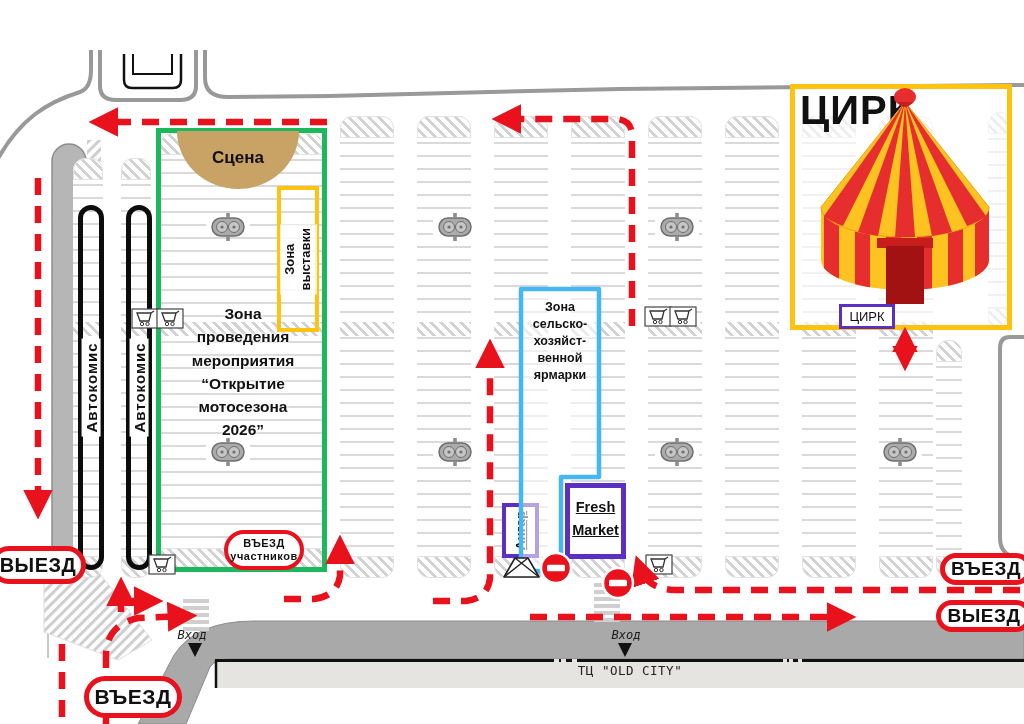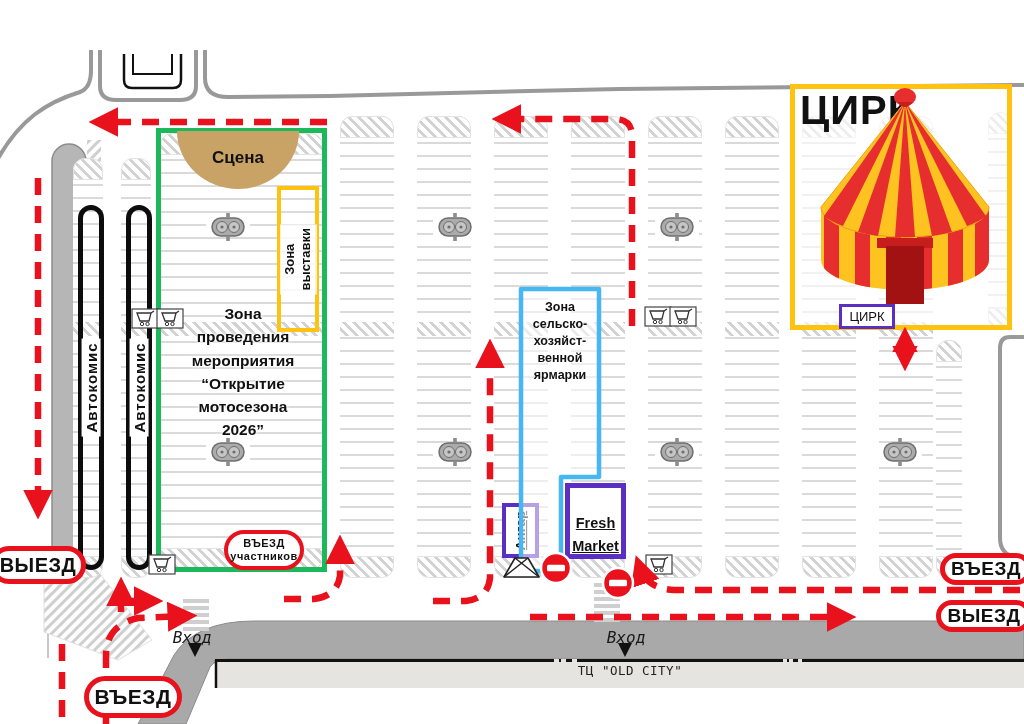--- a/index.html
+++ b/index.html
@@ -24,29 +24,29 @@
               text-shadow:0 0 3px #fff,0 0 3px #fff,0 0 6px #fff;}
   #exhibit-zone{left:277px;top:186px;width:42px;height:146px;border:4px solid #ffc20e;z-index:4;box-sizing:border-box;display:flex;align-items:center;justify-content:center;}
   .vtext{transform:rotate(-90deg);white-space:pre-line;text-align:center;font-weight:bold;}
   #exhibit-zone .vtext{font-size:13px;line-height:1.25;background:rgba(255,255,255,.8);padding:2px 4px;}
   .autocom{position:absolute;top:205px;width:26px;height:365px;border:5px solid #0c0c0c;border-radius:16px;z-index:4;box-sizing:border-box;display:flex;align-items:center;justify-content:center;}
   .autocom .vtext{font-size:15px;letter-spacing:1px;background:#fff;padding:1px 4px;}
   #fair-text{left:517px;top:299px;width:86px;z-index:8;text-align:center;font-weight:bold;font-size:12.5px;line-height:1.35;white-space:pre-line;}
   #hangar{left:502px;top:503px;width:37px;height:55px;border:4px solid #5b2fc4;background:#fff;z-index:6;box-sizing:border-box;display:flex;align-items:center;justify-content:center;}
   #hangar .vtext{font-size:13.5px;text-decoration:underline;}
   #fresh-market{left:565px;top:483px;width:61px;height:76px;border:5px solid #5b2fc4;background:#fff;z-index:6;box-sizing:border-box;
-                text-align:center;font-weight:bold;font-size:14.5px;line-height:1.6;white-space:pre-line;text-decoration:underline;padding-top:24px;}
+                text-align:center;font-weight:bold;font-size:14.5px;line-height:1.6;white-space:pre-line;text-decoration:underline;padding-top:8px;}
   #circus{left:790px;top:84px;width:222px;height:246px;border:5px solid #ffc20e;background:rgba(255,255,255,.62);z-index:3;box-sizing:border-box;}
   #circus-title{left:800px;top:88px;z-index:5;font-size:40px;font-weight:800;letter-spacing:1px;}
   #kassa{left:839px;top:304px;width:56px;height:25px;border:3px solid #5b2fc4;background:#fff;z-index:10;box-sizing:border-box;
          display:flex;align-items:center;justify-content:center;font-size:13px;}
   #circus-door{left:888px;top:282px;width:82px;z-index:10;text-align:center;font-weight:bold;font-size:15px;line-height:1.4;white-space:pre-line;}
 
   
-  .vhod{z-index:5;font-family:"DejaVu Sans Mono",monospace;font-style:italic;font-size:16px;color:#1a1a1a;text-align:center;}
+  .vhod{z-index:5;font-family:"DejaVu Sans Mono",monospace;font-style:italic;font-size:12px;color:#1a1a1a;text-align:center;}
   #mall-name{left:560px;top:663px;width:140px;z-index:5;text-align:center;font-family:"DejaVu Sans Mono",monospace;font-size:12.5px;letter-spacing:.5px;color:#222;}
 
   
   .oval{position:absolute;z-index:12;background:#fff;border:5px solid #e8111c;border-radius:24px;display:flex;align-items:center;justify-content:center;
         font-weight:800;font-size:20px;letter-spacing:.5px;box-sizing:border-box;}
   #oval-exit-left{left:-10px;top:546px;width:96px;height:38px;}
   #oval-entry-bottom{left:84px;top:676px;width:98px;height:42px;font-size:21px;}
   #oval-entry-right{left:940px;top:553px;width:92px;height:32px;font-size:19px;}
   #oval-exit-right{left:936px;top:600px;width:96px;height:32px;font-size:19px;}
   #oval-participants{left:224px;top:530px;width:80px;height:40px;border-width:4.5px;border-radius:20px;

